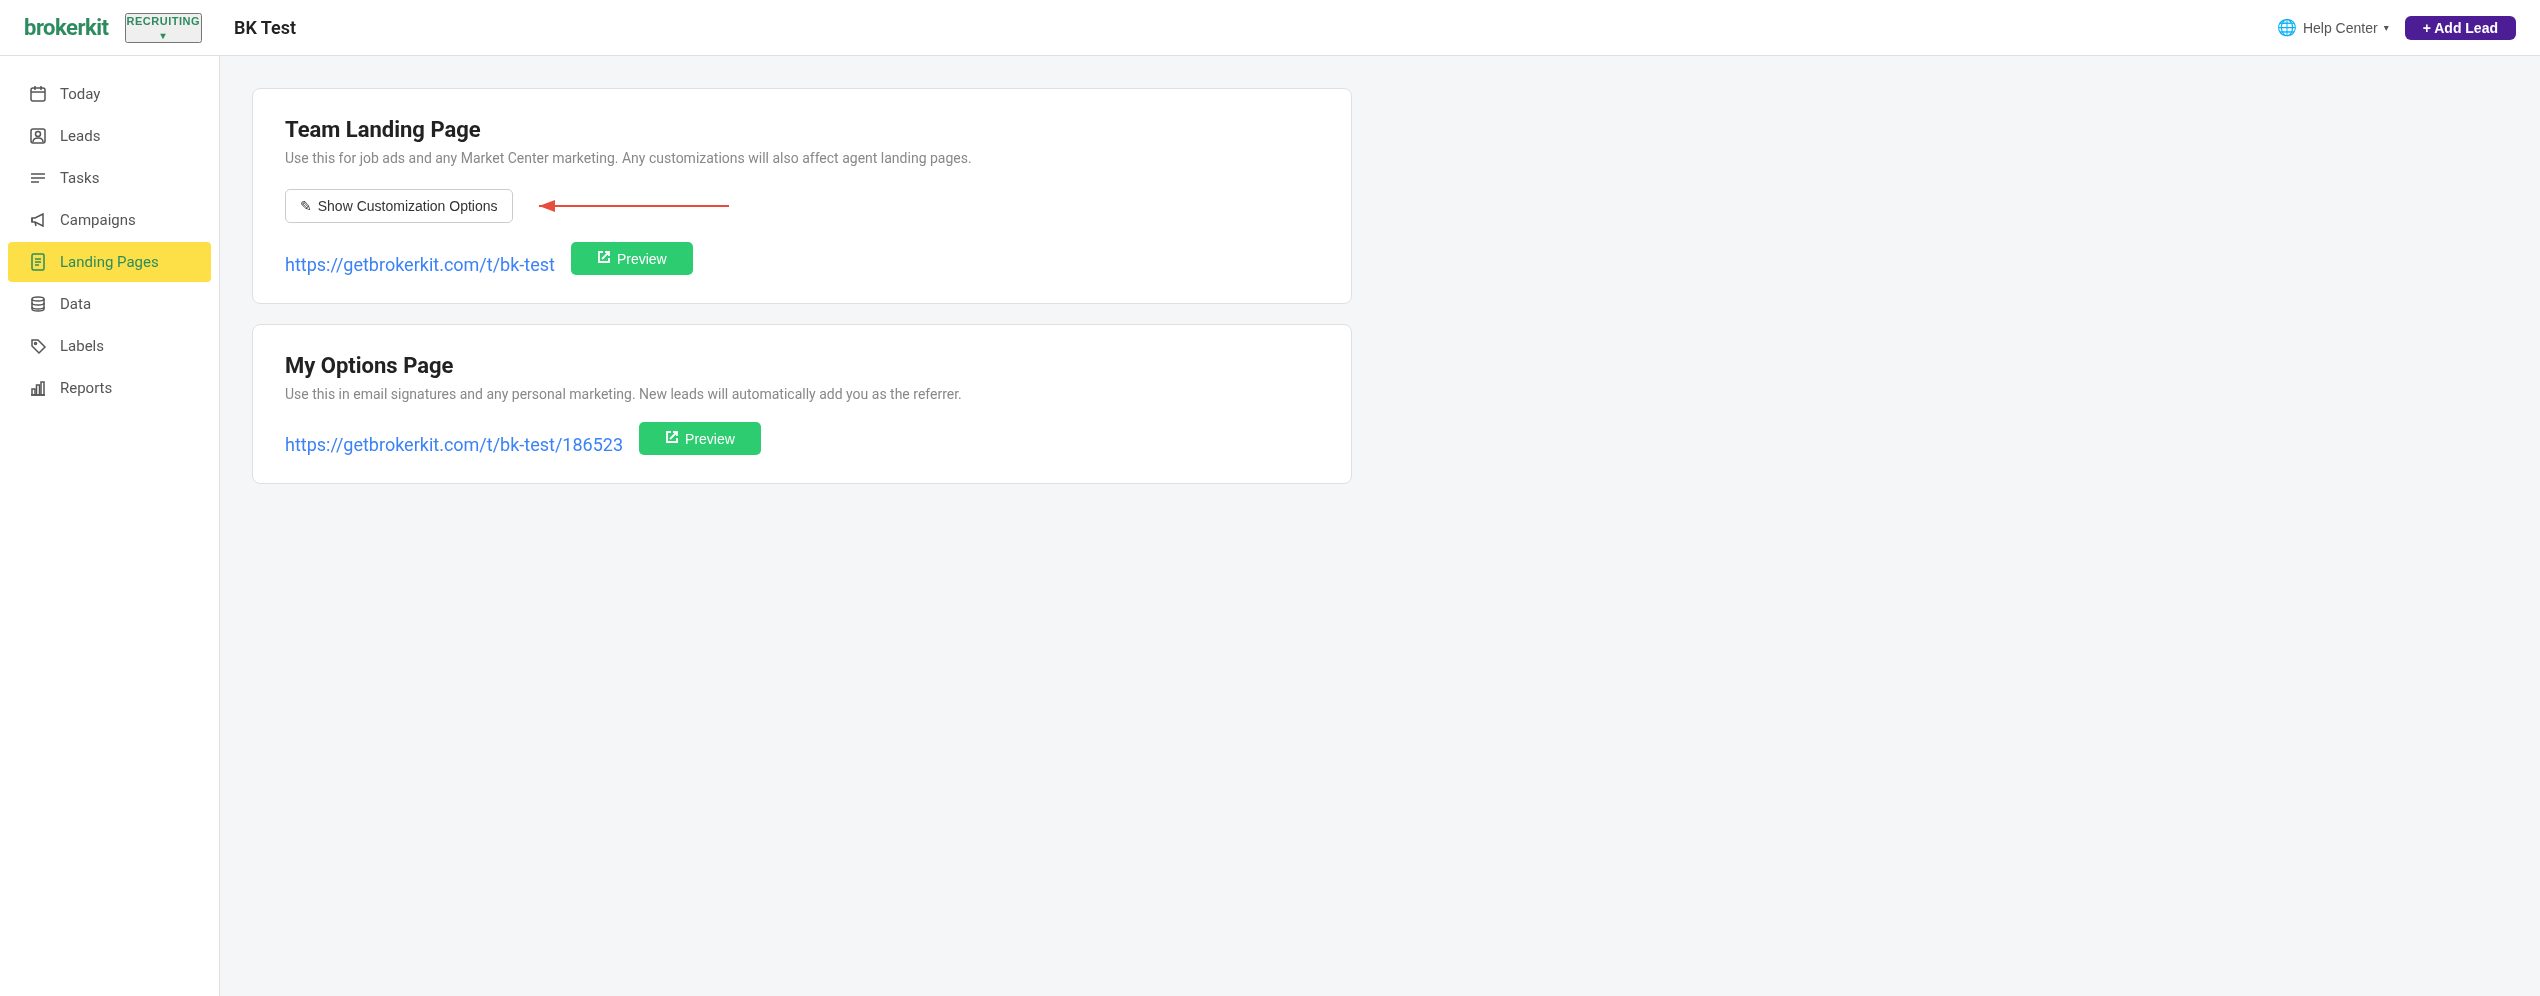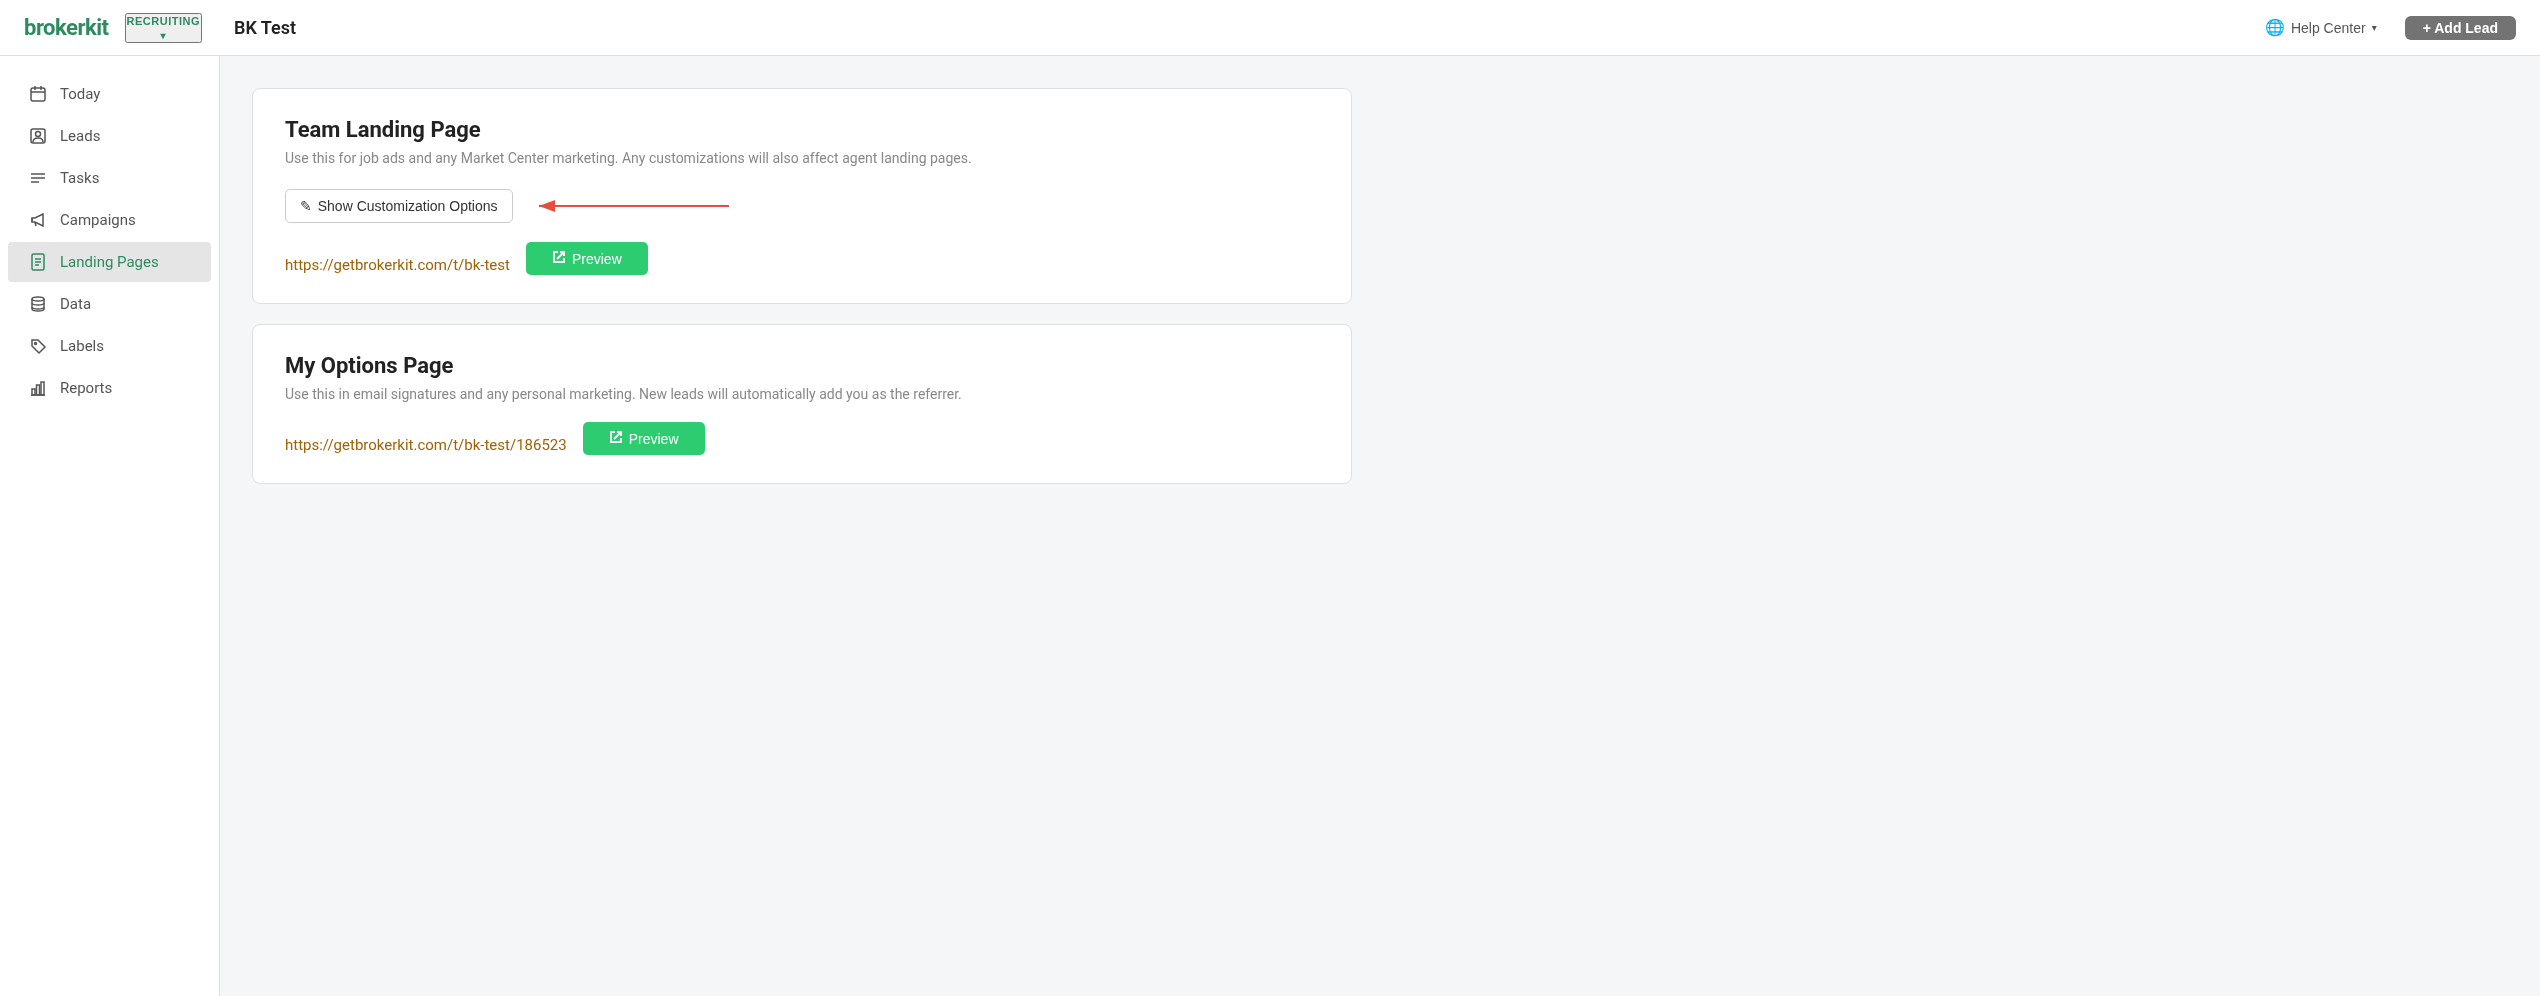--- a/index.html
+++ b/index.html
@@ -55,29 +55,28 @@
       display: flex;
       align-items: center;
       gap: 6px;
       font-size: 14px;
       color: #555;
       cursor: pointer;
       background: none;
       border: none;
     }
     .add-lead-btn {
-      background: #737373;
+      background: #4c1d95;
       color: #fff;
       border: none;
       border-radius: 6px;
       padding: 4px 18px;
       font-size: 14px;
       font-weight: 600;
       cursor: pointer;
-      margin-left: 12px;
     }
 
     
     .layout {
       display: flex;
       margin-top: 56px;
       min-height: calc(100vh - 56px);
     }
 
     
@@ -95,21 +94,21 @@
       padding: 10px 20px;
       font-size: 15px;
       color: #555;
       cursor: pointer;
       border-radius: 4px;
       margin: 2px 8px;
       transition: background 0.15s;
     }
     .sidebar-item.active {
       color: #2d8c5f;
-      background: #e5e5e5;
+      background: #fde047;
     }
     .sidebar-icon {
       width: 20px;
       height: 20px;
       display: flex;
       align-items: center;
       justify-content: center;
       color: inherit;
       font-size: 16px;
     }
@@ -159,22 +158,22 @@
       color: #333;
       cursor: pointer;
     }
     .url-row {
       display: flex;
       align-items: center;
       gap: 16px;
       margin-top: 4px;
     }
     .url-text {
-      font-size: 15px;
-      color: #a16207;
+      font-size: 18px;
+      color: #3b82f6;
       margin-top: 12px;
     }
     .preview-btn {
       display: flex;
       align-items: center;
       gap: 6px;
       background: #2ecc71;
       color: #fff;
       border: none;
       border-radius: 5px;

